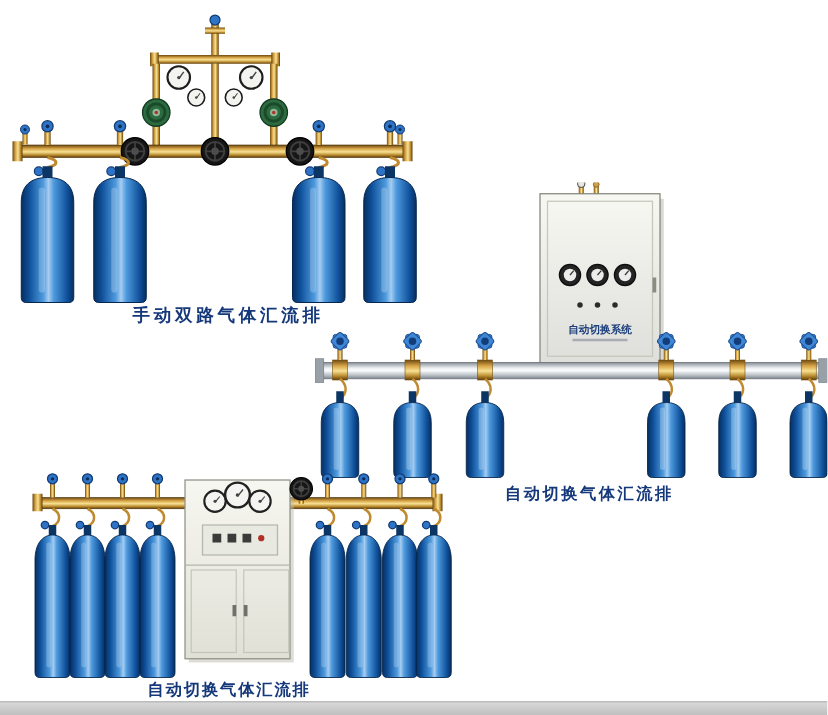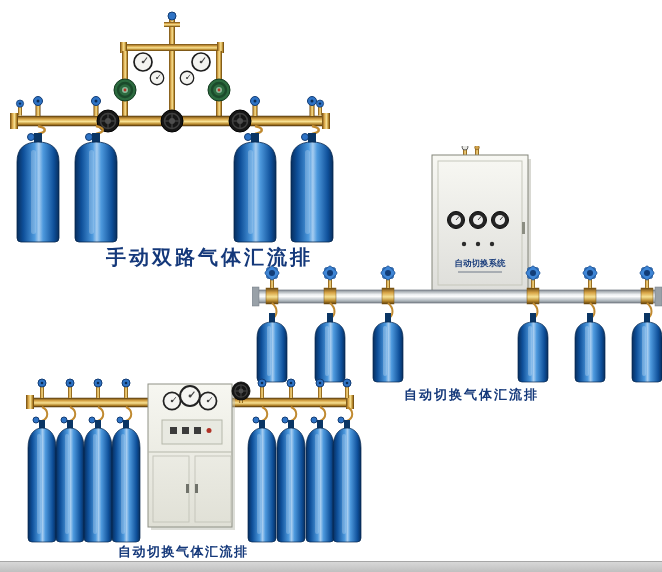--- a/index.html
+++ b/index.html
@@ -8,21 +8,21 @@
     background:#ffffff;
     font-family:"DejaVu Sans","Liberation Sans",sans-serif;
   }
   .art{position:absolute}
   .a1{left:8px;top:10px}
   .a2{left:252px;top:146px}
   .a3{left:16px;top:376px}
   .caption{
     position:absolute;font-weight:bold;color:#14387a;white-space:nowrap;
   }
-  .c1{left:106px;top:244px;font-size:20px;letter-spacing:3px}
+  .c1{left:106px;top:244px;font-size:14px;letter-spacing:3px}
   .c2{left:404px;top:386px;font-size:13px;letter-spacing:2px}
   .c3{left:118px;top:543px;font-size:13px;letter-spacing:1.5px}
   .footer-strip{
     position:absolute;left:0;top:561px;width:662px;height:11px;
     background:linear-gradient(#d8d8d8,#bdbdbd);border-top:1px solid #a6a6a6;
   }
 </style>
 </head>
 <body>
 

